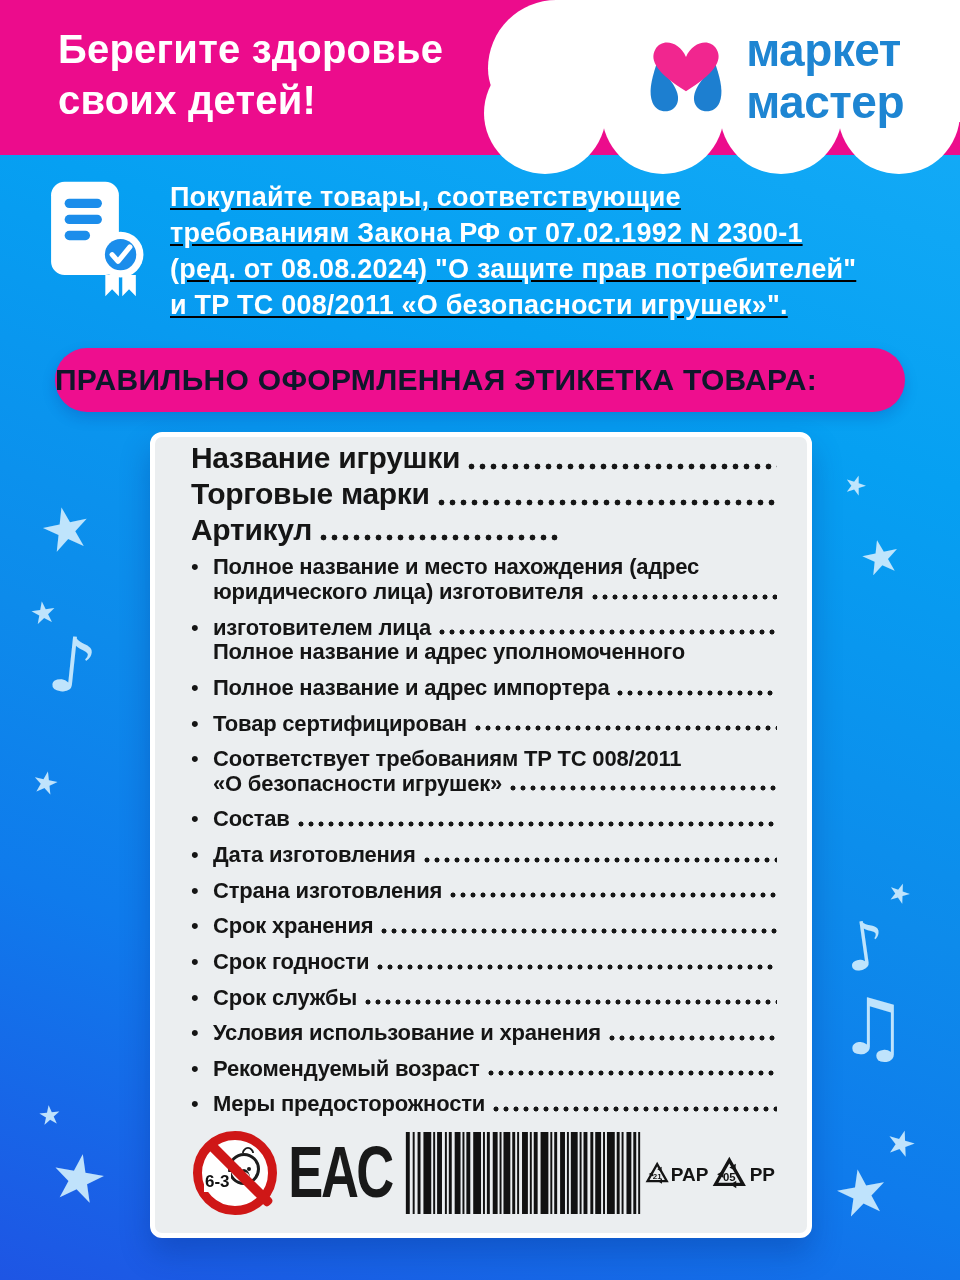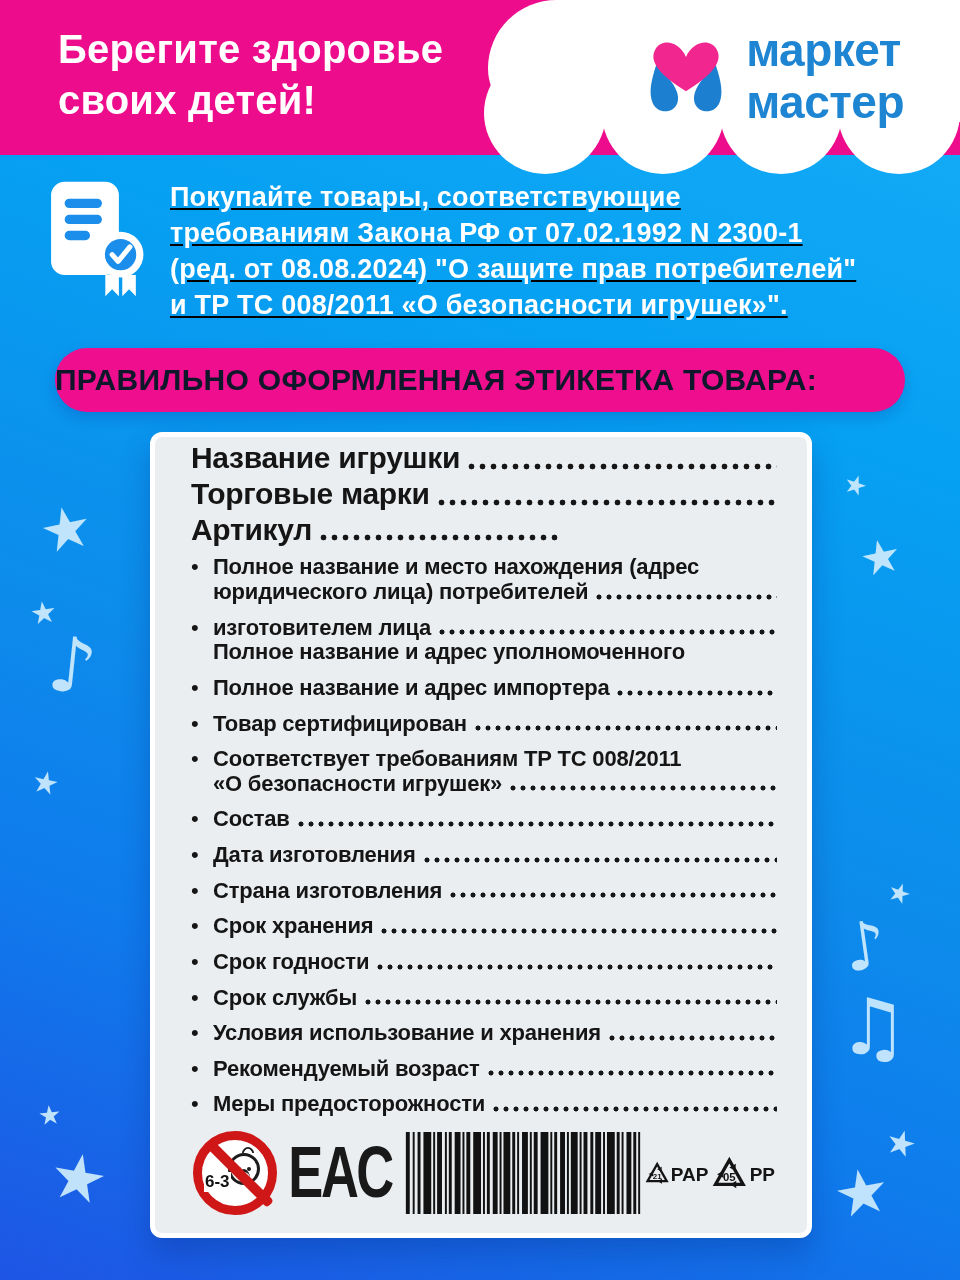--- a/index.html
+++ b/index.html
@@ -142,21 +142,21 @@
 </div>
     <div class="items">
   <div class="item">
     <span class="marker">•</span>
     <div class="item-body">
       <div class="iline">
         <span class="itext t1">Полное название и место нахождения (адрес</span>
 
       </div>
       <div class="iline l2">
-        <span class="itext t2">юридического лица) потребителей</span>
+        <span class="itext t2">юридического лица) изготовителя</span>
         <span class="dots d2"></span>
       </div>
     </div>
   </div>
 
   <div class="item">
     <span class="marker">•</span>
     <div class="item-body">
       <div class="iline l2">
         <span class="itext t2">изготовителем лица</span>

